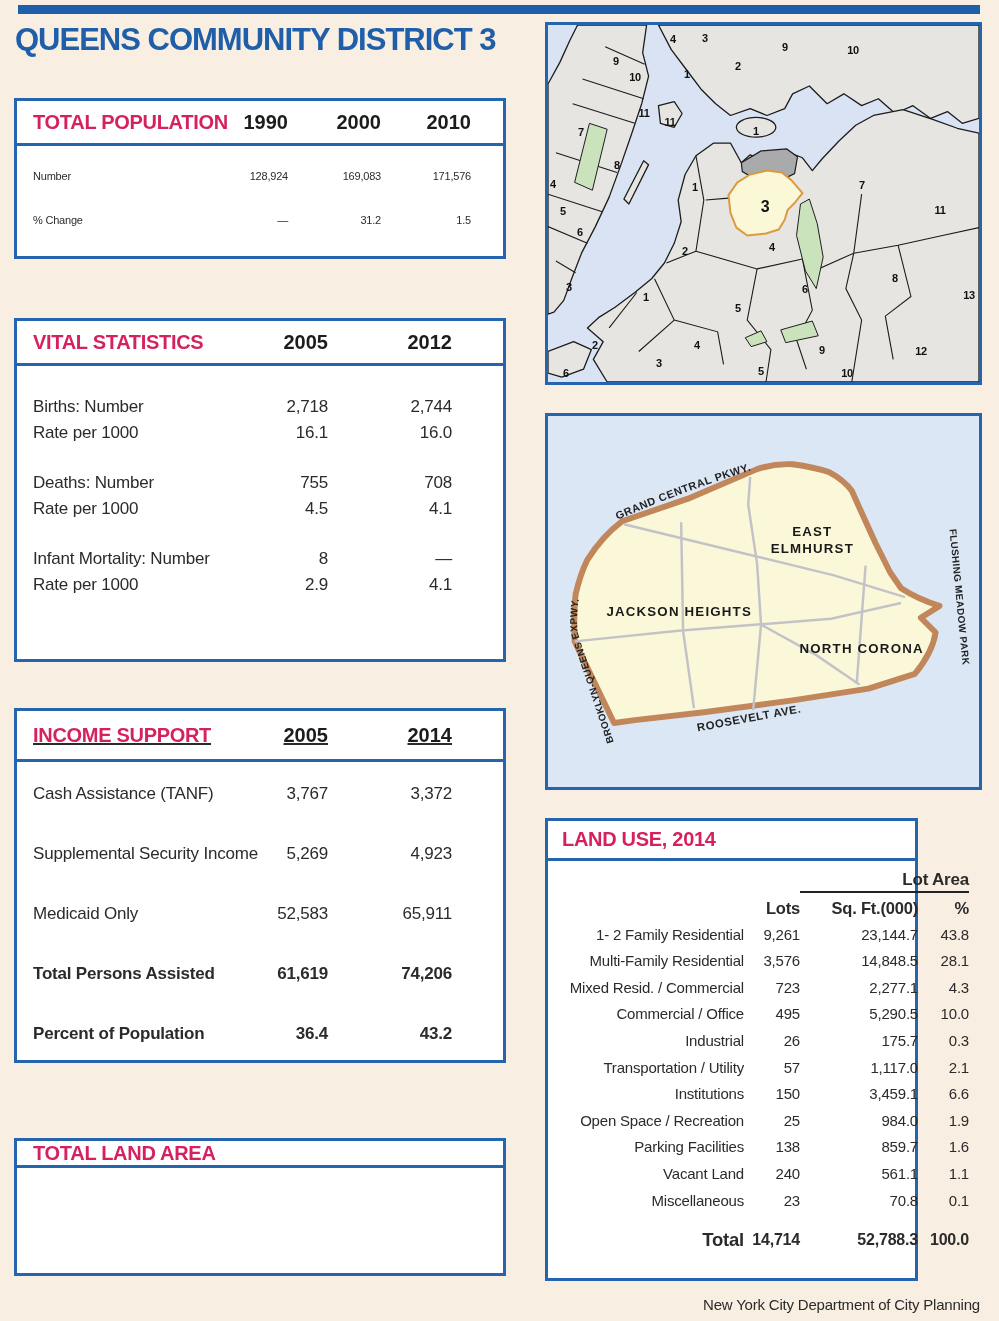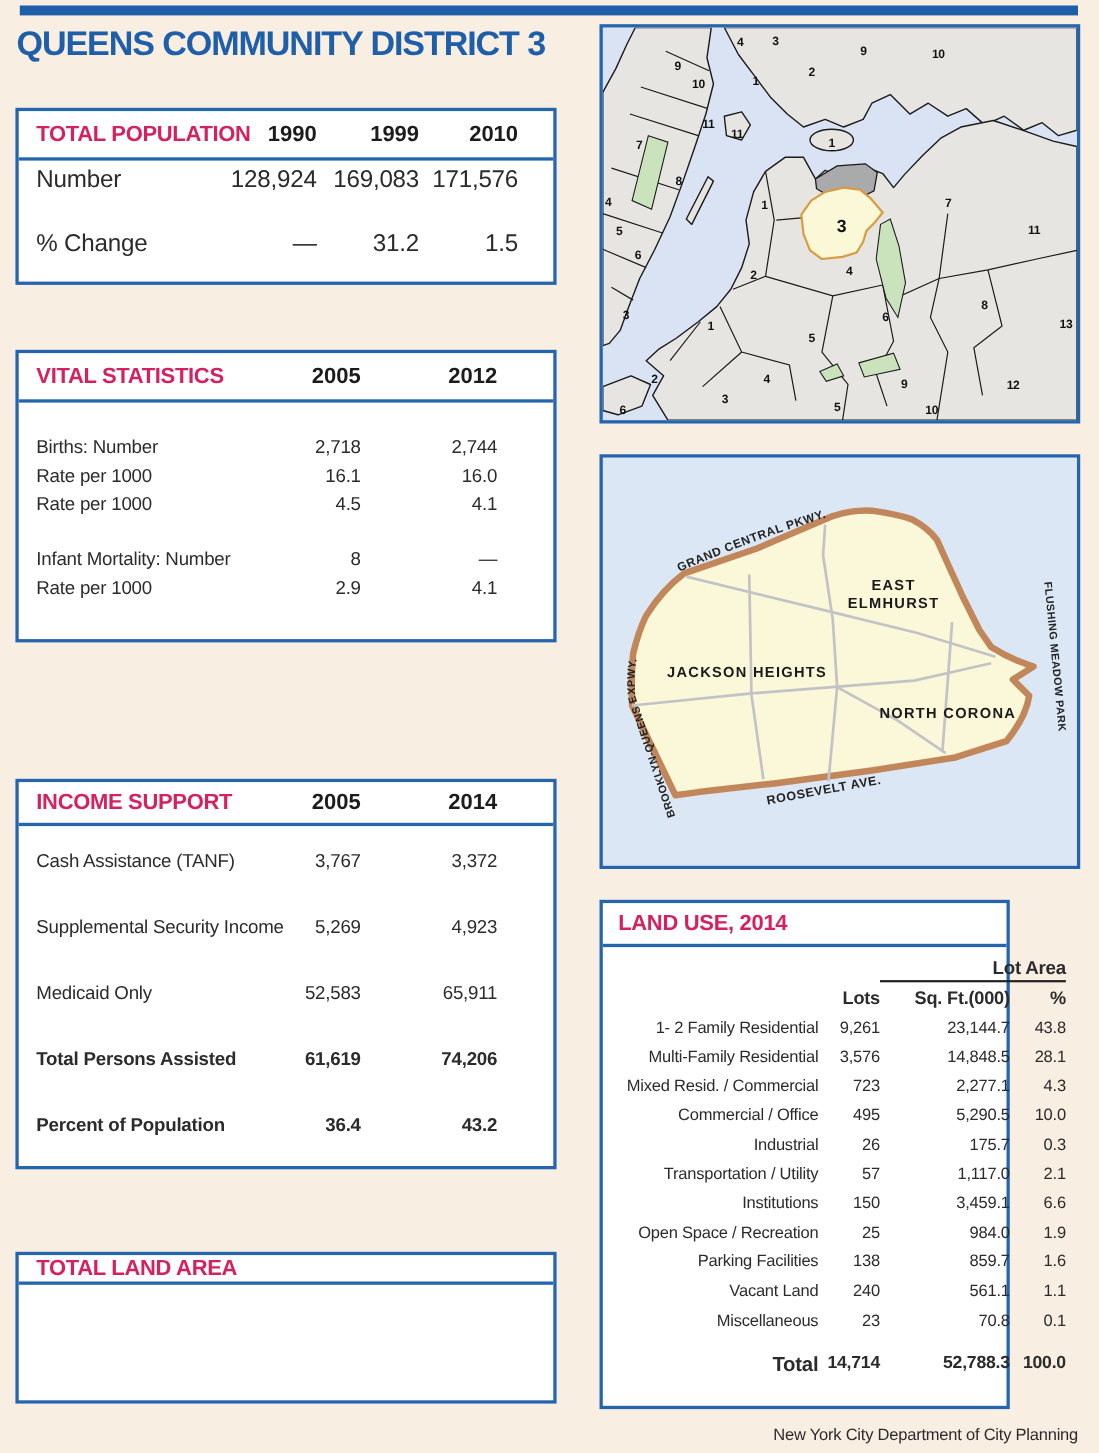--- a/index.html
+++ b/index.html
@@ -16,34 +16,34 @@
   .bhead { display:grid; align-items:center; border-bottom:3px solid #2565ae; box-sizing:border-box; }
   .btitle { color:#d5215f; font-weight:bold; font-size:20px; letter-spacing:-0.3px; white-space:nowrap; }
   .ycol { font-weight:bold; font-size:20px; text-align:right; color:#1c1c1c; }
   .lbl { white-space:nowrap; letter-spacing:-0.2px; }
   .val { text-align:right; letter-spacing:-0.2px; }
   .bold { font-weight:bold; }
 
   
   .box.pop { left:14px; top:98px; width:492px; height:161px; }
   .pop .bhead { height:45px; padding:0 32px 0 16px; grid-template-columns:minmax(0,1fr) 95px 93px 90px; }
-  .pop .bbody { padding:4px 32px 0 16px; font-size:22px; }
+  .pop .bbody { padding:24px 32px 0 16px; font-size:11px; }
   .pop .row { display:grid; grid-template-columns:minmax(0,1fr) 95px 93px 90px; }
   .pop .row + .row { margin-top:32px; }
 
   
-  .box.vital { left:14px; top:318px; width:492px; height:266px; }
+  .box.vital { left:14px; top:318px; width:492px; height:344px; }
   .vital .bhead { height:45px; padding:0 51px 0 16px; grid-template-columns:minmax(0,1fr) 120px 124px; }
   .vital .bbody { padding:28px 51px 0 16px; font-size:17px; }
   .vital .row { display:grid; grid-template-columns:minmax(0,1fr) 120px 124px; line-height:26px; }
   .vital .row.gap { margin-top:24px; }
 
   
   .box.income { left:14px; top:708px; width:492px; height:355px; }
-  .income .bhead { height:40px; padding:0 51px 0 16px; grid-template-columns:minmax(0,1fr) 120px 124px; }
+  .income .bhead { height:51px; padding:0 51px 0 16px; grid-template-columns:minmax(0,1fr) 120px 124px;text-decoration:underline; }
   .income .bbody { padding:2px 51px 0 16px; font-size:17px; }
   .income .row { display:grid; grid-template-columns:minmax(0,1fr) 120px 124px; height:60px; align-items:center; }
 
   
   .box.landarea { left:14px; top:1138px; width:492px; height:138px; }
   .landarea .bhead { height:27px; padding:0 16px; grid-template-columns:1fr; }
   .landarea .bbody { padding:18px 49px 0 16px; font-size:17.5px; }
   .landarea .row { display:grid; grid-template-columns:minmax(0,1fr) auto 127px; line-height:27px; font-weight:bold; }
   .landarea .row .lbl2 { text-align:right; }
 
@@ -85,21 +85,21 @@
 
 <div class="page">
 
   <div class="toprule"></div>
   <div class="pagetitle">QUEENS COMMUNITY DISTRICT 3</div>
 
   <section class="box pop">
     <div class="bhead">
       <span class="btitle">TOTAL POPULATION</span>
       <span class="ycol">1990</span>
-      <span class="ycol">1999</span>
+      <span class="ycol">2000</span>
       <span class="ycol">2010</span>
     </div>
     <div class="bbody">
       <div class="row">
         <span class="lbl">Number</span>
         <span class="val">128,924</span>
         <span class="val">169,083</span>
         <span class="val">171,576</span>
       </div>
       <div class="row">
@@ -120,20 +120,25 @@
     <div class="bbody">
       <div class="row">
         <span class="lbl">Births: Number</span>
         <span class="val">2,718</span>
         <span class="val">2,744</span>
       </div>
       <div class="row">
         <span class="lbl">Rate per 1000</span>
         <span class="val">16.1</span>
         <span class="val">16.0</span>
+      </div>
+      <div class="row gap">
+        <span class="lbl">Deaths: Number</span>
+        <span class="val">755</span>
+        <span class="val">708</span>
       </div>
       <div class="row">
         <span class="lbl">Rate per 1000</span>
         <span class="val">4.5</span>
         <span class="val">4.1</span>
       </div>
       <div class="row gap">
         <span class="lbl">Infant Mortality: Number</span>
         <span class="val">8</span>
         <span class="val">—</span>

